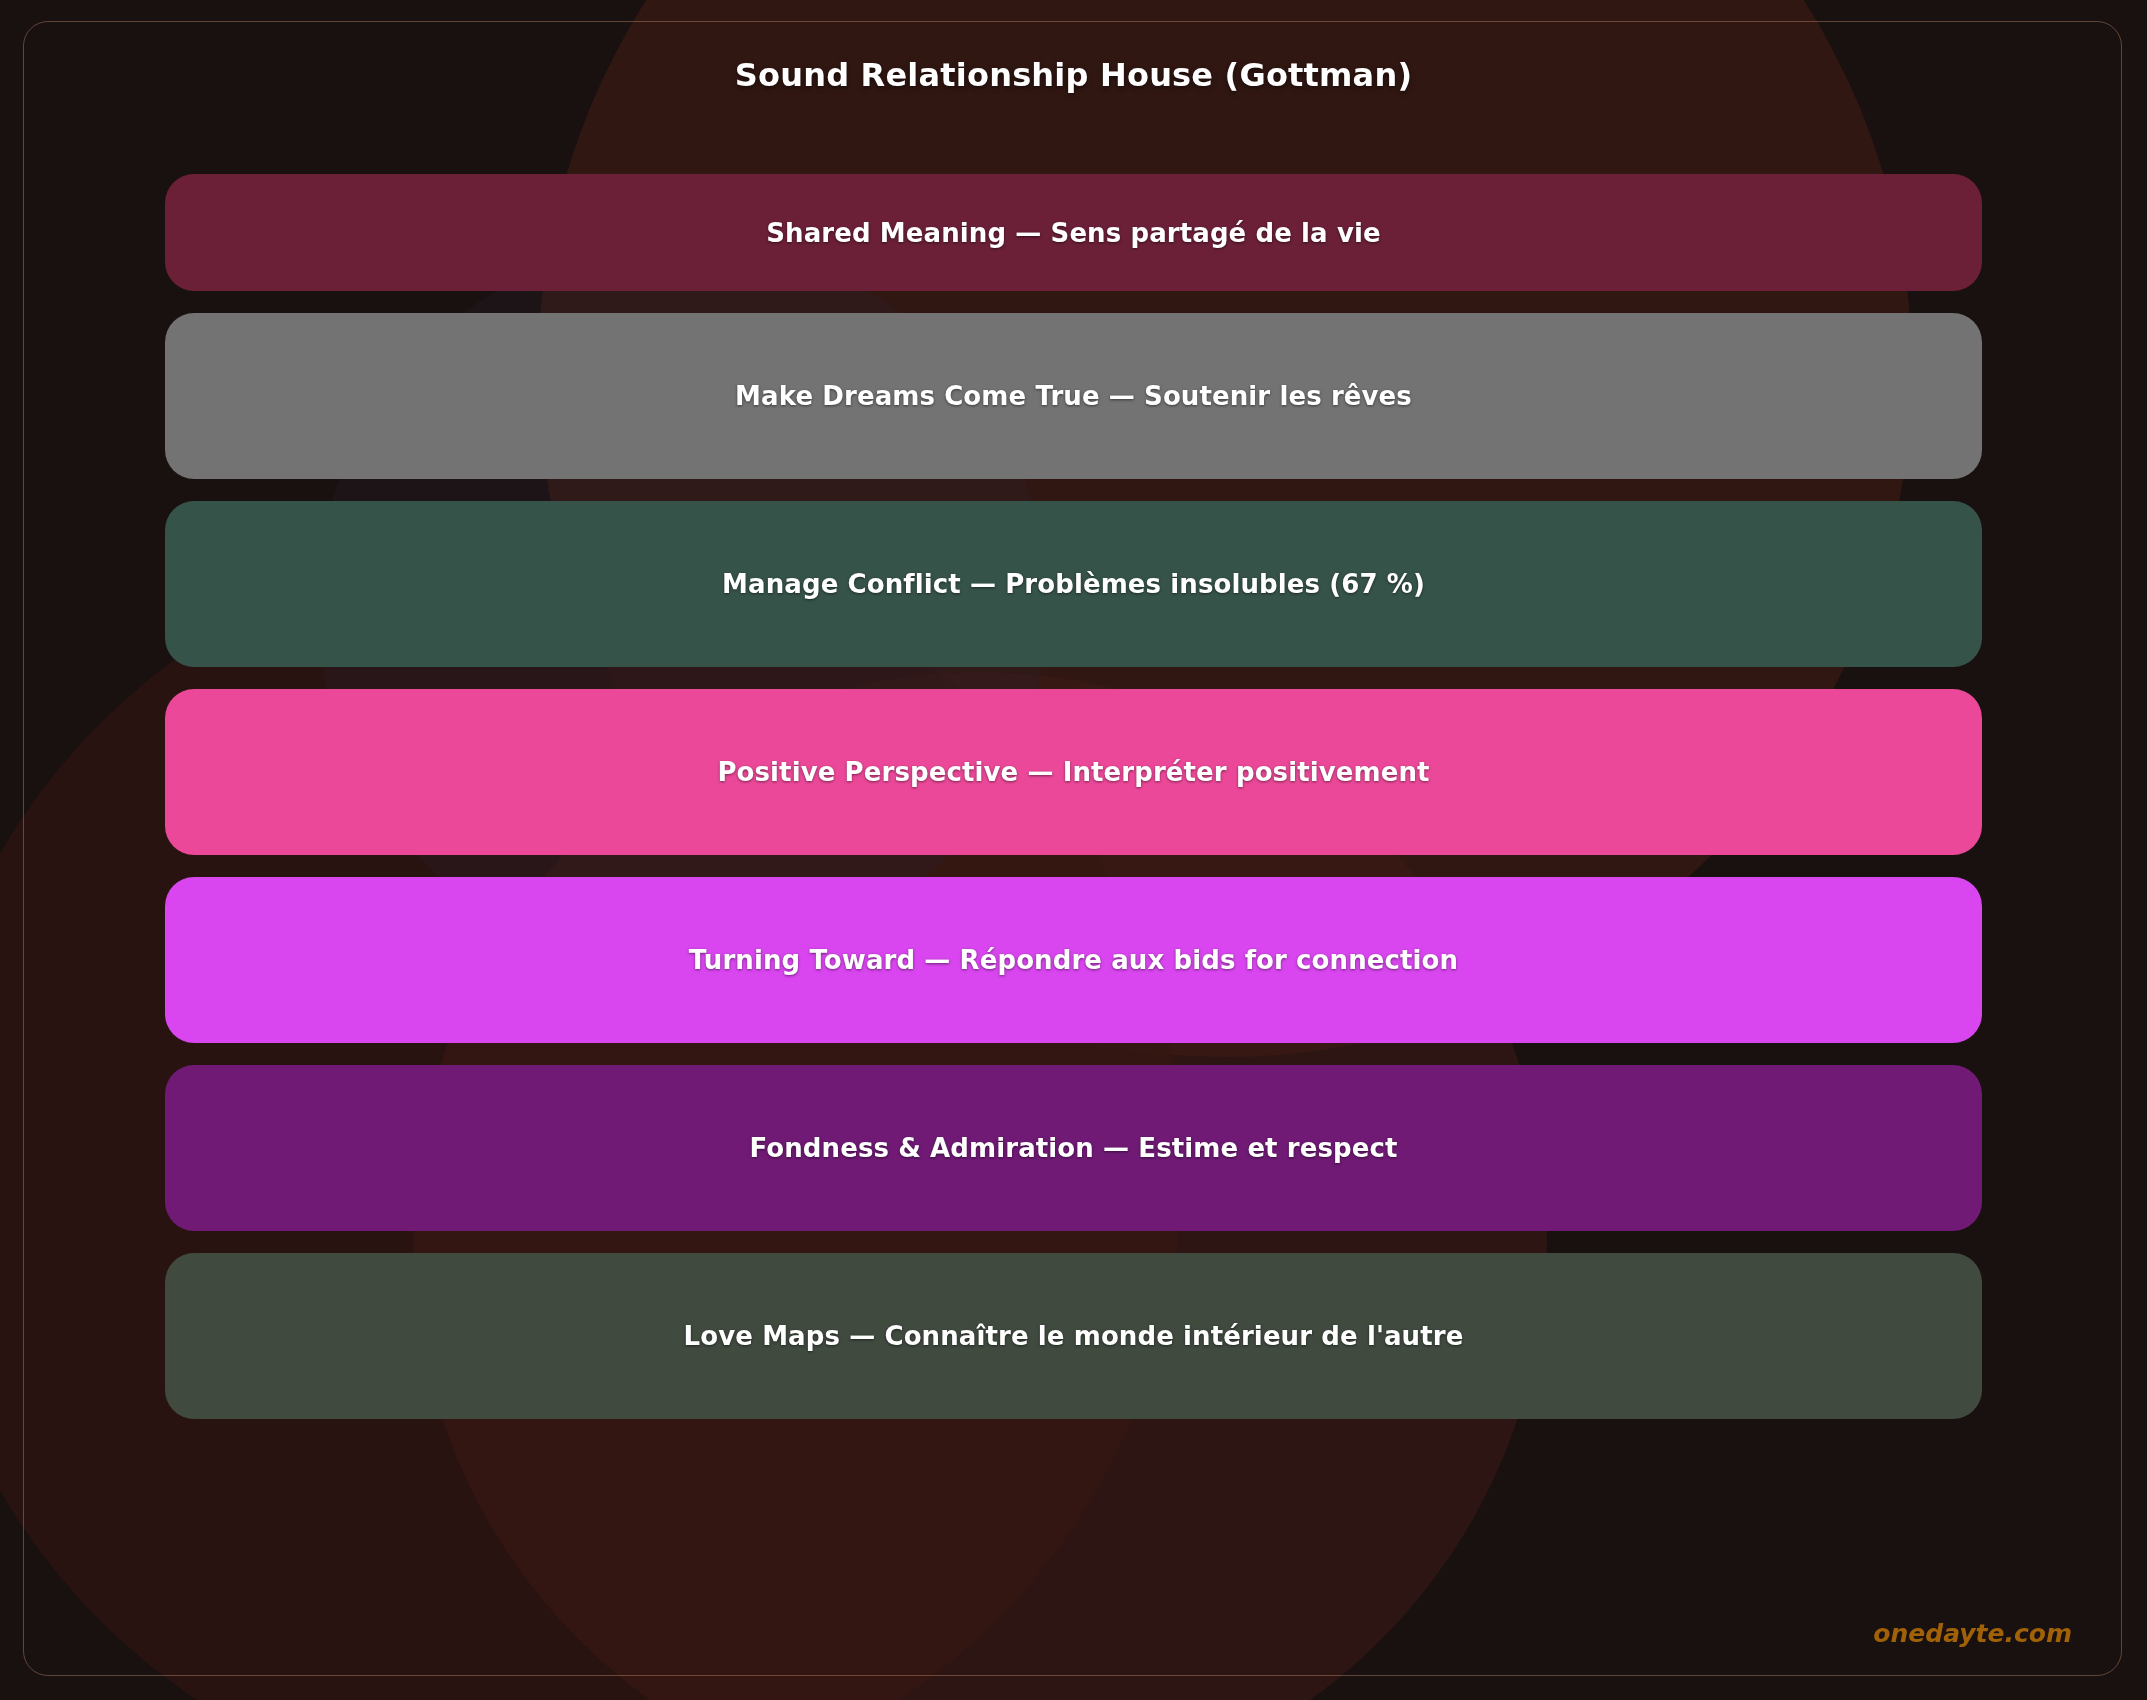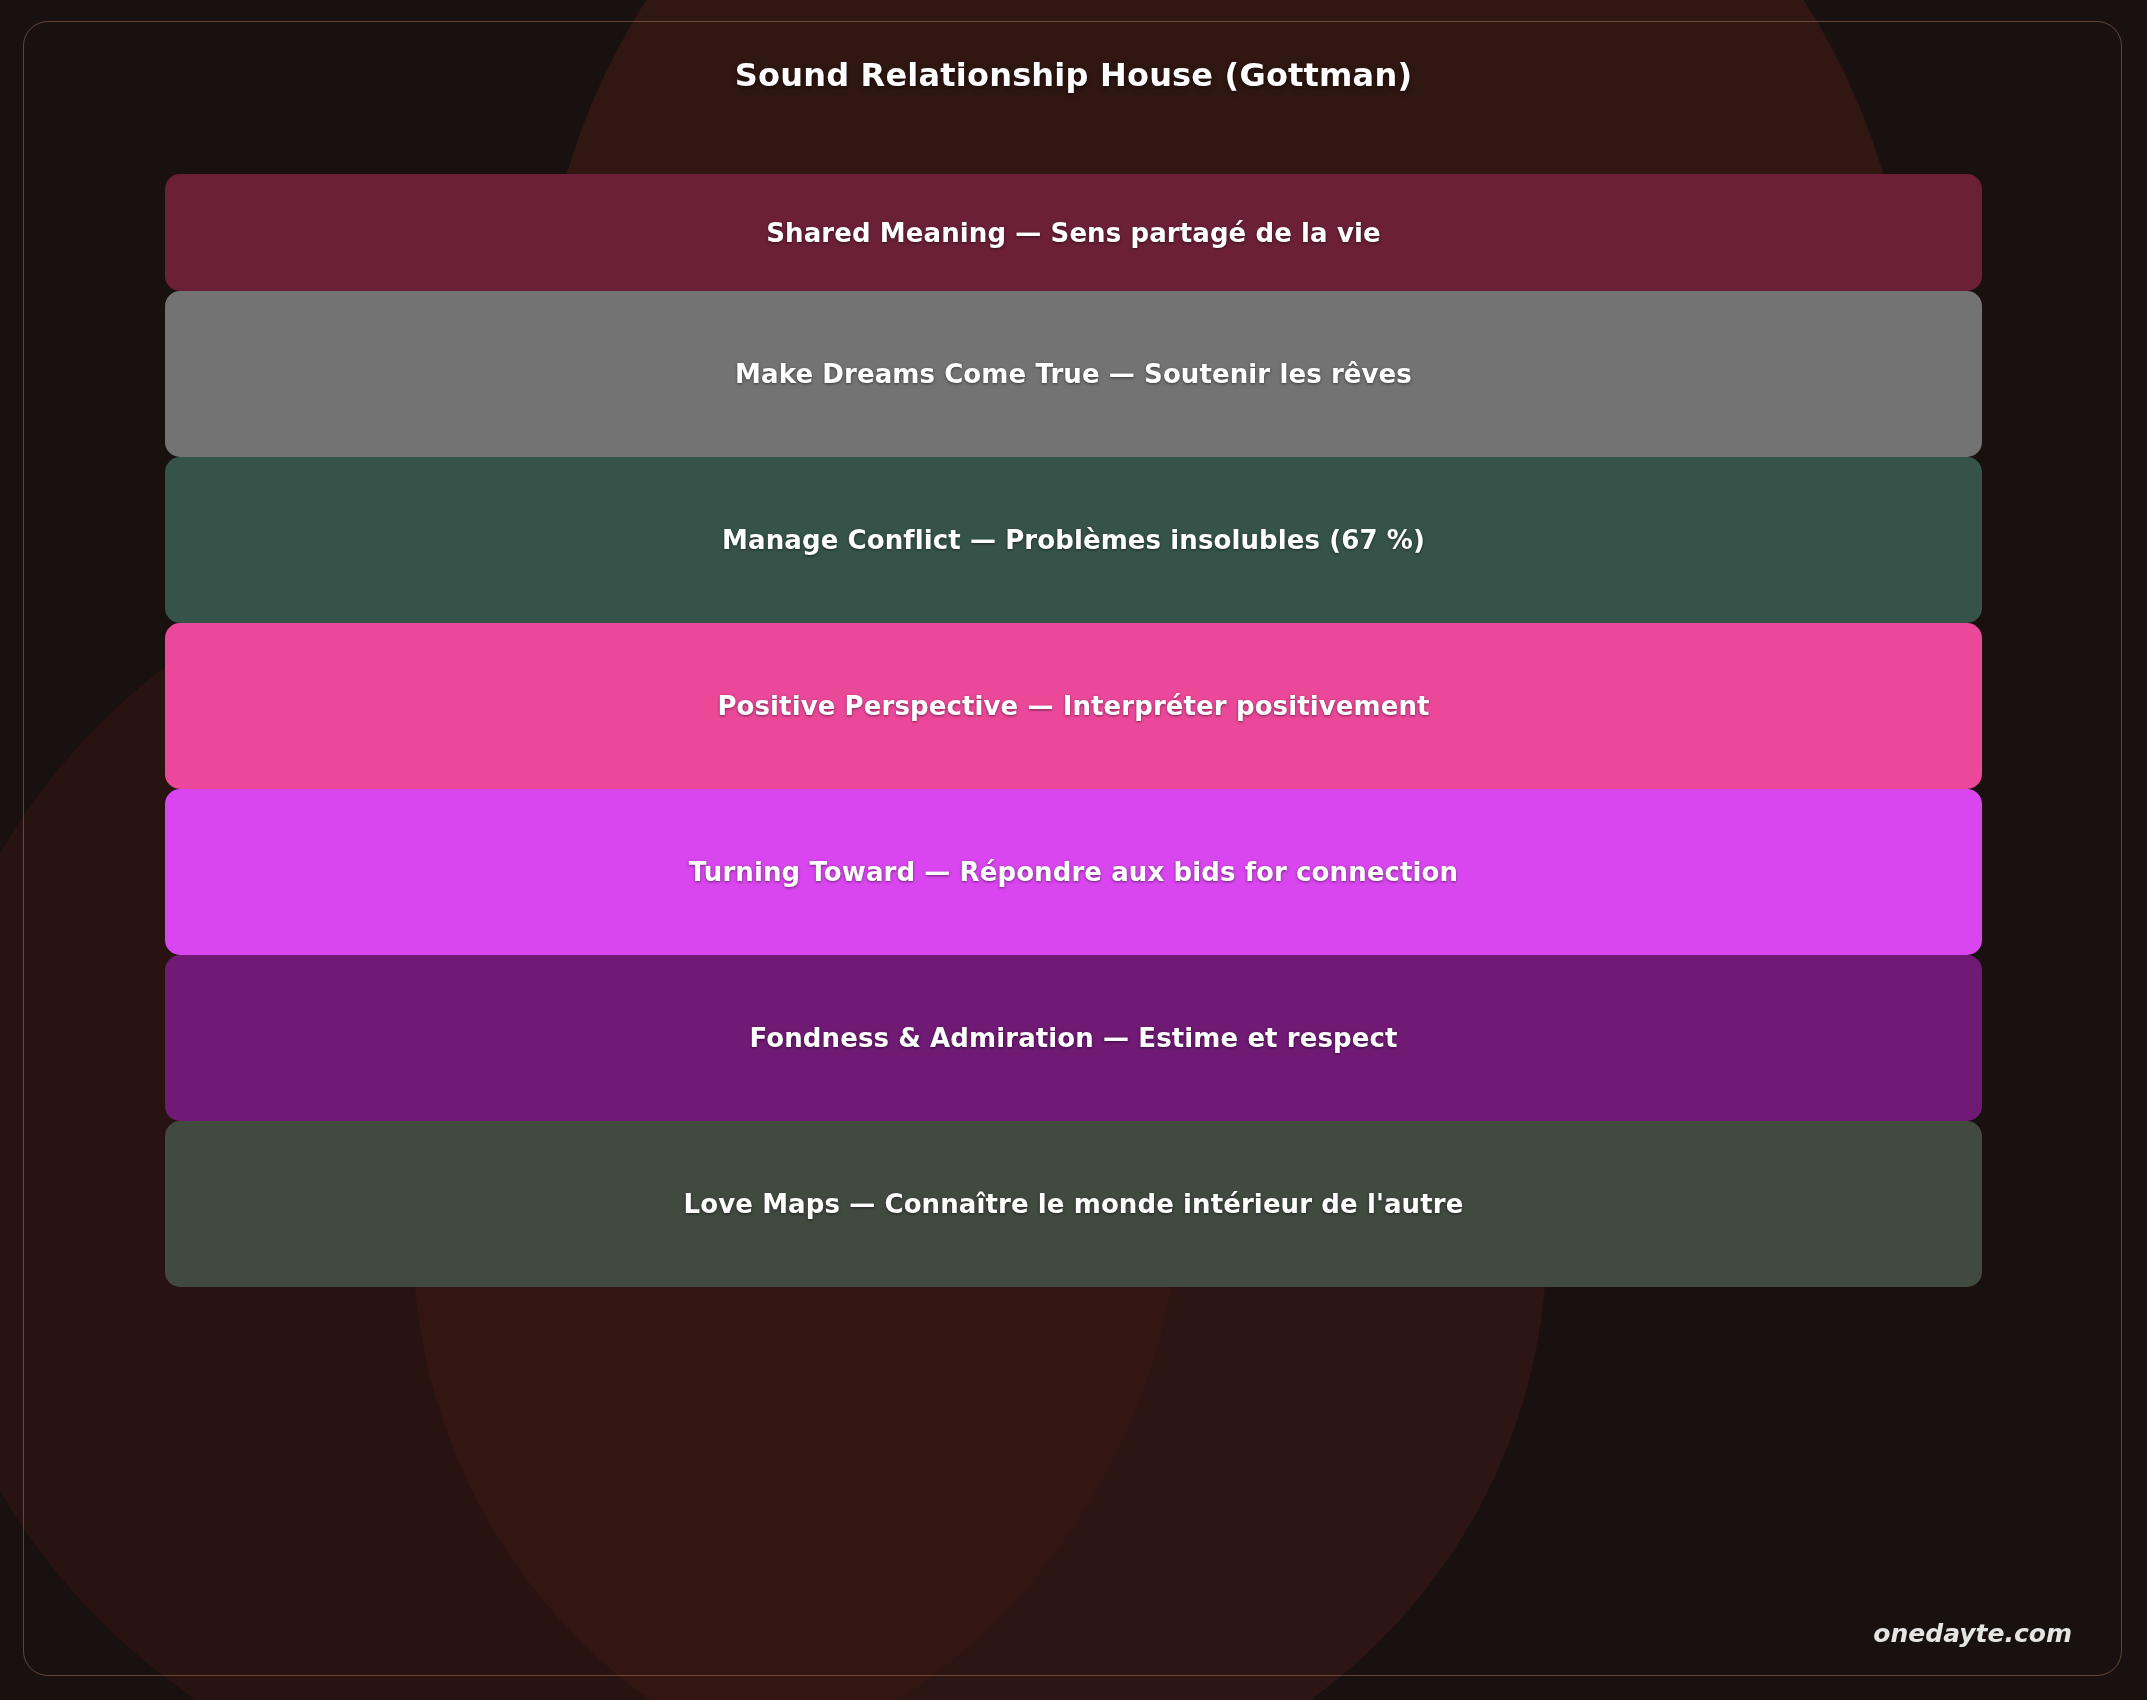--- a/index.html
+++ b/index.html
@@ -79,43 +79,43 @@
   
   .bars {
     position: absolute;
     left: 165px;
     top: 174px;
     width: 1817px;
   }
   .bar {
     position: relative;
     width: 100%;
-    border-radius: 15px;
-    margin-bottom: 0;
+    border-radius: 29px;
+    margin-bottom: 22px;
     display: flex;
     align-items: center;
     justify-content: center;
     box-sizing: border-box;
   }
   .bar-label {
     color: #ffffff;
     font-size: 26px;
     font-weight: bold;
     letter-spacing: 0.1px;
     text-shadow: 0 1px 2.9px rgba(0,0,0,.5);
     text-align: center;
     white-space: nowrap;
   }
 
   
   .watermark {
     position: absolute;
     right: 75px;
     bottom: 52px;
-    color: #e5e5e5;
+    color: #a16207;
     font-size: 25px;
     font-weight: bold;
     font-style: italic;
   }
 </style>
 </head>
 <body>
 
 <div id="stage">
 

